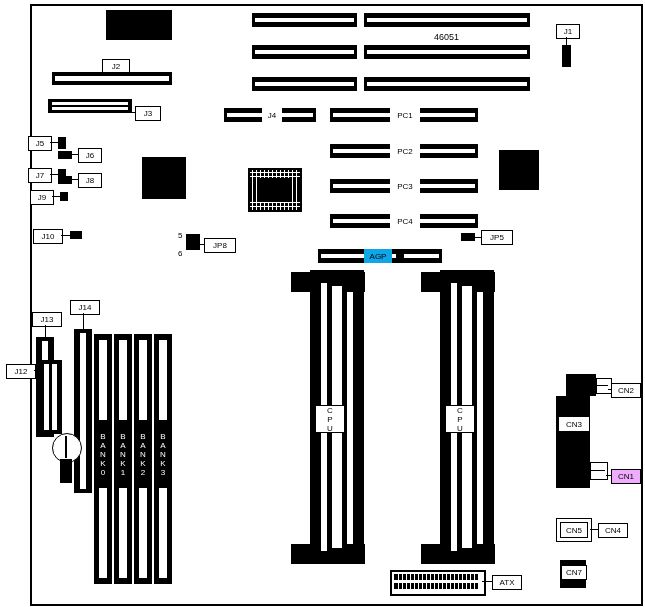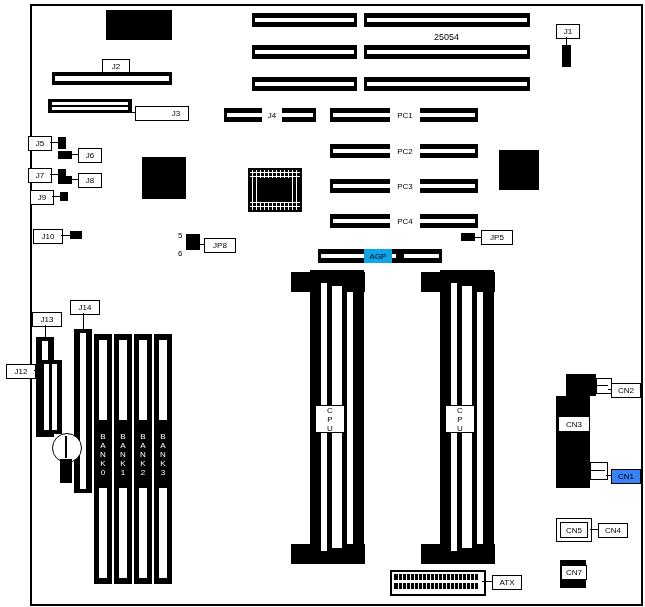--- a/index.html
+++ b/index.html
@@ -25,21 +25,21 @@
 </style>
 </head>
 <body>
 
 <div id="board">
 
   <div class="outline" style="left:30px;top:4px;width:609px;height:598px;"></div>
 
   <div class="chip" style="left:106px;top:10px;width:66px;height:30px;"></div>
 
-  <div class="lbl" style="left:434px;top:33px;font-size:9px;">25054</div>
+  <div class="lbl" style="left:434px;top:33px;font-size:9px;">46051</div>
 
   <div class="slot" style="left:252px;top:13px;width:105px;height:14px;">
       <i style="left:3px;top:5px;width:99px;height:4px;"></i>
     </div>
   <div class="slot" style="left:364px;top:13px;width:166px;height:14px;">
       <i style="left:3px;top:5px;width:160px;height:4px;"></i>
     </div>
   <div class="slot" style="left:252px;top:45px;width:105px;height:14px;">
       <i style="left:3px;top:5px;width:99px;height:4px;"></i>
     </div>
@@ -109,21 +109,21 @@
 
   <div class="lbl ctr" style="left:102px;top:59px;width:26px;height:13px;border:1px solid #000;background:#fff;">J2</div>
   <div class="ln" style="left:114px;top:72px;width:1px;height:7px;"></div>
   <div class="slot" style="left:52px;top:72px;width:120px;height:13px;">
       <i style="left:3px;top:4px;width:114px;height:5px;"></i>
     </div>
 
   <div class="blk" style="left:48px;top:99px;width:84px;height:14px;"></div>
   <div class="ln" style="left:52px;top:102px;width:76px;height:3px;background:#fff;"></div>
   <div class="ln" style="left:52px;top:107px;width:76px;height:3px;background:#fff;"></div>
-  <div class="lbl ctr" style="left:135px;top:106px;width:24px;height:13px;border:1px solid #000;background:#fff;padding-left:28px;">J3</div>
+  <div class="lbl ctr" style="left:135px;top:106px;width:24px;height:13px;border:1px solid #000;background:#fff;">J3</div>
   <div class="ln" style="left:130px;top:112px;width:6px;height:1px;"></div>
 
   <div class="lbl ctr" style="left:28px;top:136px;width:22px;height:13px;border:1px solid #000;background:#fff;">J5</div>
   <div class="ln" style="left:50px;top:142px;width:8px;height:1px;"></div>
   <div class="tinyblk" style="left:58px;top:137px;width:8px;height:12px;"></div>
   <div class="tinyblk" style="left:58px;top:151px;width:14px;height:8px;"></div>
   <div class="lbl ctr" style="left:78px;top:148px;width:22px;height:13px;border:1px solid #000;background:#fff;">J6</div>
   <div class="ln" style="left:72px;top:154px;width:7px;height:1px;"></div>
 
   <div class="lbl ctr" style="left:28px;top:168px;width:22px;height:13px;border:1px solid #000;background:#fff;">J7</div>
@@ -233,21 +233,21 @@
   <div class="wht" style="left:596px;top:378px;width:14px;height:14px;border:1px solid #000;"></div>
   <div class="ln" style="left:596px;top:385px;width:12px;height:1px;"></div>
   <div class="lbl ctr" style="left:611px;top:383px;width:28px;height:13px;border:1px solid #000;background:#fff;">CN2</div>
   <div class="ln" style="left:608px;top:389px;width:4px;height:1px;"></div>
 
   <div class="blk" style="left:556px;top:396px;width:34px;height:92px;"></div>
   <div class="lbl ctr" style="left:558px;top:416px;width:30px;height:14px;background:#fff;border:1px solid #000;">CN3</div>
 
   <div class="wht" style="left:590px;top:462px;width:16px;height:16px;border:1px solid #000;"></div>
   <div class="ln" style="left:591px;top:470px;width:14px;height:1px;"></div>
-  <div class="lbl ctr" style="left:611px;top:469px;width:28px;height:13px;border:1px solid #000;background:#3b82f6;">CN1</div>
+  <div class="lbl ctr" style="left:611px;top:469px;width:28px;height:13px;border:1px solid #000;background:#f0abfc;">CN1</div>
   <div class="ln" style="left:606px;top:475px;width:6px;height:1px;"></div>
 
   <div class="wht" style="left:556px;top:518px;width:34px;height:22px;border:1px solid #000;"></div>
   <div class="lbl ctr" style="left:560px;top:522px;width:26px;height:14px;border:1px solid #000;background:#fff;">CN5</div>
   <div class="ln" style="left:590px;top:529px;width:8px;height:1px;"></div>
   <div class="lbl ctr" style="left:598px;top:523px;width:28px;height:13px;border:1px solid #000;background:#fff;">CN4</div>
 
   <div class="blk" style="left:560px;top:560px;width:26px;height:28px;"></div>
   <div class="lbl ctr" style="left:561px;top:565px;width:24px;height:13px;background:#fff;border:1px solid #000;">CN7</div>
 

